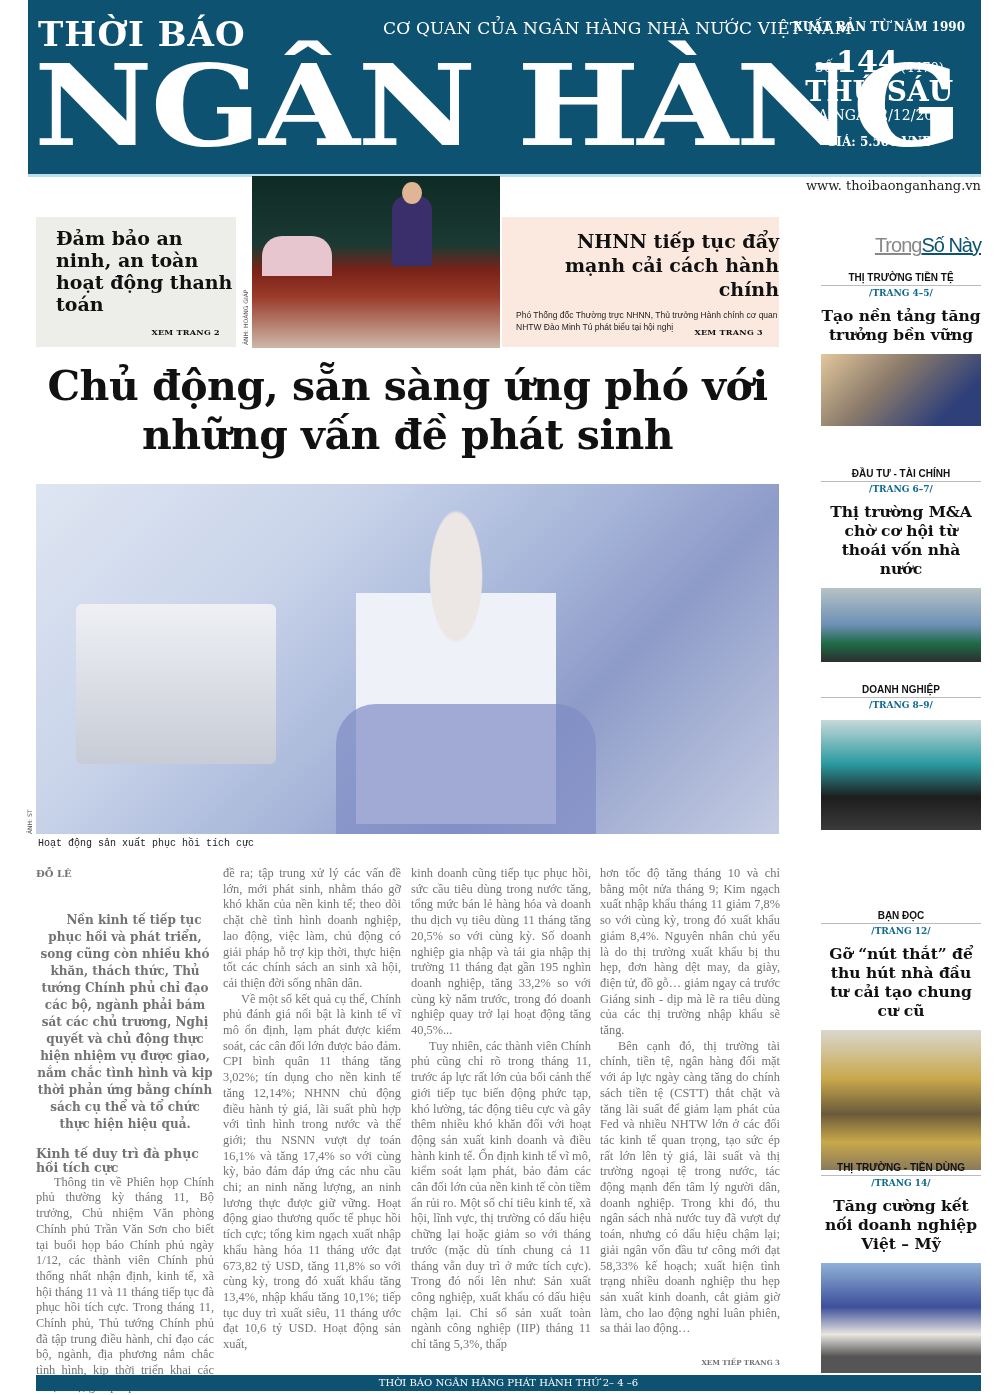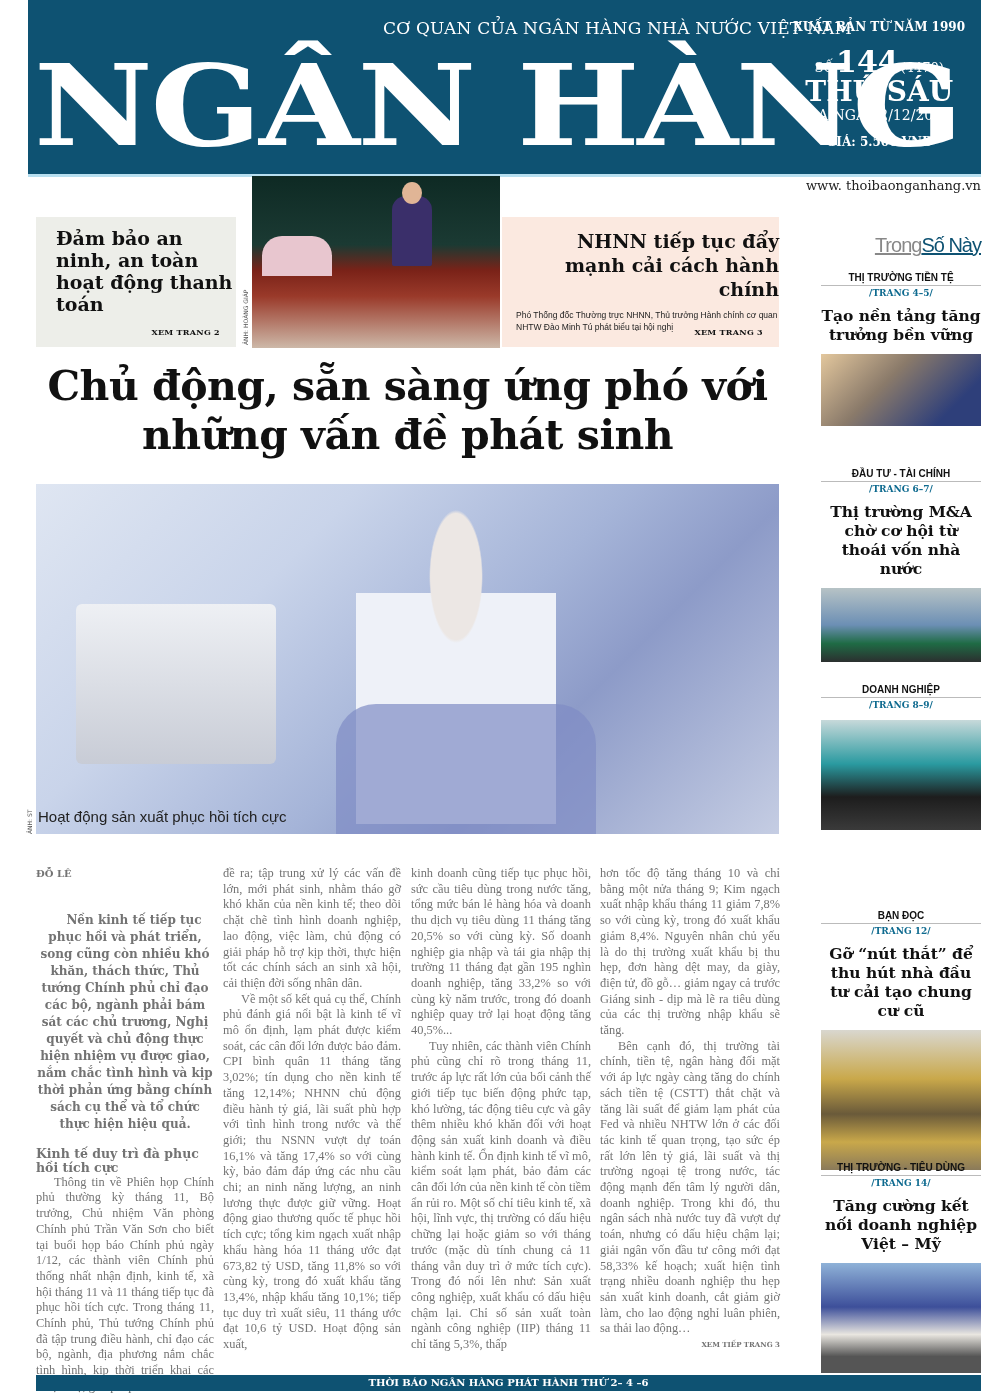--- a/index.html
+++ b/index.html
@@ -30,51 +30,52 @@
   .credit { position: absolute; font-family: "DejaVu Sans", sans-serif; font-size: 6px; color: #555; transform: rotate(-90deg); transform-origin: left top; }
   .teaser-right { position: absolute; left: 502px; top: 217px; width: 277px; height: 130px; background: #fbe9e0; padding: 12px 0 0 14px; }
   .teaser-right h2 { font-size: 19px; font-weight: bold; line-height: 24px; text-align: right; }
   .teaser-right p { font-family: "Liberation Sans", sans-serif; font-size: 8.5px; line-height: 12px; margin-top: 8px; color: #222; }
 
   
   .headline { position: absolute; left: 36px; top: 362px; width: 743px; text-align: center; font-size: 41px; font-weight: bold; line-height: 49px; letter-spacing: -0.5px; }
 
   .photo-main { left: 36px; top: 484px; width: 743px; height: 350px; background: linear-gradient(135deg, #dfe6f2 0%, #c9d4ea 30%, #a5b4d8 55%, #8d9bc8 70%, #c5cde3 100%); }
   .photo-main .sewer { position: absolute; left: 320px; top: 10px; width: 200px; height: 330px; background: radial-gradient(ellipse at 50% 25%, #ece7e4 0 18%, transparent 19%), linear-gradient(180deg, transparent 0 30%, #eef1f8 30% 100%); }
-  .caption { position: absolute; left: 38px; top: 808px; font-family: Liberation Sans, sans-serif; font-size: 15px; color: #222; }
+  .caption { position: absolute; left: 38px; top: 838px; font-family: Liberation Mono, monospace; font-size: 10px; color: #222; }
 
   
   .col { position: absolute; top: 866px; font-family: "Liberation Serif", serif; font-size: 12.4px; line-height: 15.7px; text-align: justify; color: #737373; }
   .col p { text-indent: 18px; }
   .col1 { left: 36px; width: 178px; }
   .col2 { left: 223px; width: 178px; }
   .col3 { left: 411px; width: 180px; }
   .col4 { left: 600px; width: 180px; }
   .byline { font-family: "DejaVu Serif", serif; font-weight: bold; font-size: 10px; margin-bottom: 30px; }
   .lede { font-family: "DejaVu Serif", serif; font-weight: bold; font-size: 12px; line-height: 17px; text-align: center; text-indent: 18px; margin-bottom: 14px; }
   .subhead { font-family: "DejaVu Serif", serif; font-weight: bold; font-size: 12.5px; line-height: 14px; text-align: left; }
-  .continue { text-align: right; font-family: "DejaVu Serif", serif; font-weight: bold; font-size: 7px; margin-top: 0; }
+  .continue { text-align: right; font-family: "DejaVu Serif", serif; font-weight: bold; font-size: 7px; margin-top: 18px; }
 
   
   .sidebar { position: absolute; left: 821px; top: 218px; width: 160px; }
   .toc-title { text-align: right; font-family: "Liberation Sans", sans-serif; font-size: 20px; letter-spacing: -1px; height: 32px; margin-top: 16px; }
   .toc-title .a { color: #888; text-decoration: underline; }
   .toc-title .b { color: #0e5272; text-decoration: underline; }
   .sb-item { position: absolute; left: 0; width: 160px; text-align: center; }
   .sb-cat { font-family: "Liberation Sans", sans-serif; font-weight: bold; font-size: 10px; border-bottom: 1px solid #bbb; padding-bottom: 2px; }
   .sb-page { font-family: "DejaVu Serif", serif; font-weight: bold; font-size: 9px; color: #0e6a8f; margin-top: 2px; }
   .sb-head { font-family: "DejaVu Serif", serif; font-weight: bold; font-size: 15.5px; line-height: 19px; margin-top: 8px; }
   .sb-photo { position: relative; height: 72px; margin-top: 10px; }
 
-  .footer { position: absolute; left: 36px; top: 1375px; width: 945px; height: 16px; background: #0e5272; color: #fff; text-align: center; font-family: "DejaVu Serif", serif; font-weight: bold; font-size: 10px; line-height: 16px; }
+  .footer { position: absolute; left: 36px; top: 1375px; width: 945px; height: 16px; background: #0e5272; color: #fff; text-align: center; font-family: "DejaVu Serif", serif; font-weight: normal; font-size: 10px; line-height: 16px; }
 </style>
 </head>
 <body>
 
 <div class="masthead">
+  <div class="mh-small">THỜI BÁO</div>
   <div class="mh-big">NGÂN HÀNG</div>
   <div class="mh-agency">CƠ QUAN CỦA NGÂN HÀNG NHÀ NƯỚC VIỆT NAM</div>
   <div class="mh-right">
     <div class="mh-since">XUẤT BẢN TỪ NĂM 1990</div>
     <div class="mh-issue">
       <span>SỐ</span><span class="num">144</span><span>(4470)</span>
     </div>
     <div class="mh-day">THỨ SÁU</div>
     <div class="mh-date">RA NGÀY 2/12/2022</div>
     <div class="mh-price">GIÁ: 5.500 VND</div>
@@ -155,20 +156,20 @@
   </div>
 
   <div class="sb-item" style="top:692px;">
     <div class="sb-cat">BẠN ĐỌC</div>
     <div class="sb-page">/TRANG 12/</div>
     <div class="sb-head">Gỡ “nút thắt” để thu hút nhà đầu tư cải tạo chung cư cũ</div>
     <div class="sb-photo" style="height:140px;background:linear-gradient(180deg,#d9d7cf,#c9a84a 35%,#6a5a3a 60%,#c9a84a 80%,#8a7a5a);"></div>
   </div>
 
   <div class="sb-item" style="top:944px;">
-    <div class="sb-cat">THỊ TRƯỜNG - TIÊU DÙNG</div>
+    <div class="sb-cat">THỊ TRƯỜNG - TIỀN DÙNG</div>
     <div class="sb-page">/TRANG 14/</div>
     <div class="sb-head">Tăng cường kết nối doanh nghiệp Việt – Mỹ</div>
     <div class="sb-photo" style="height:110px;background:linear-gradient(180deg,#8fb2d8,#3d4f9a 40%,#e9e6e0 65%,#555 85%);"></div>
   </div>
 </div>
 
 <div class="footer">THỜI BÁO NGÂN HÀNG PHÁT HÀNH THỨ 2– 4 –6</div>
 
 </body></html>

